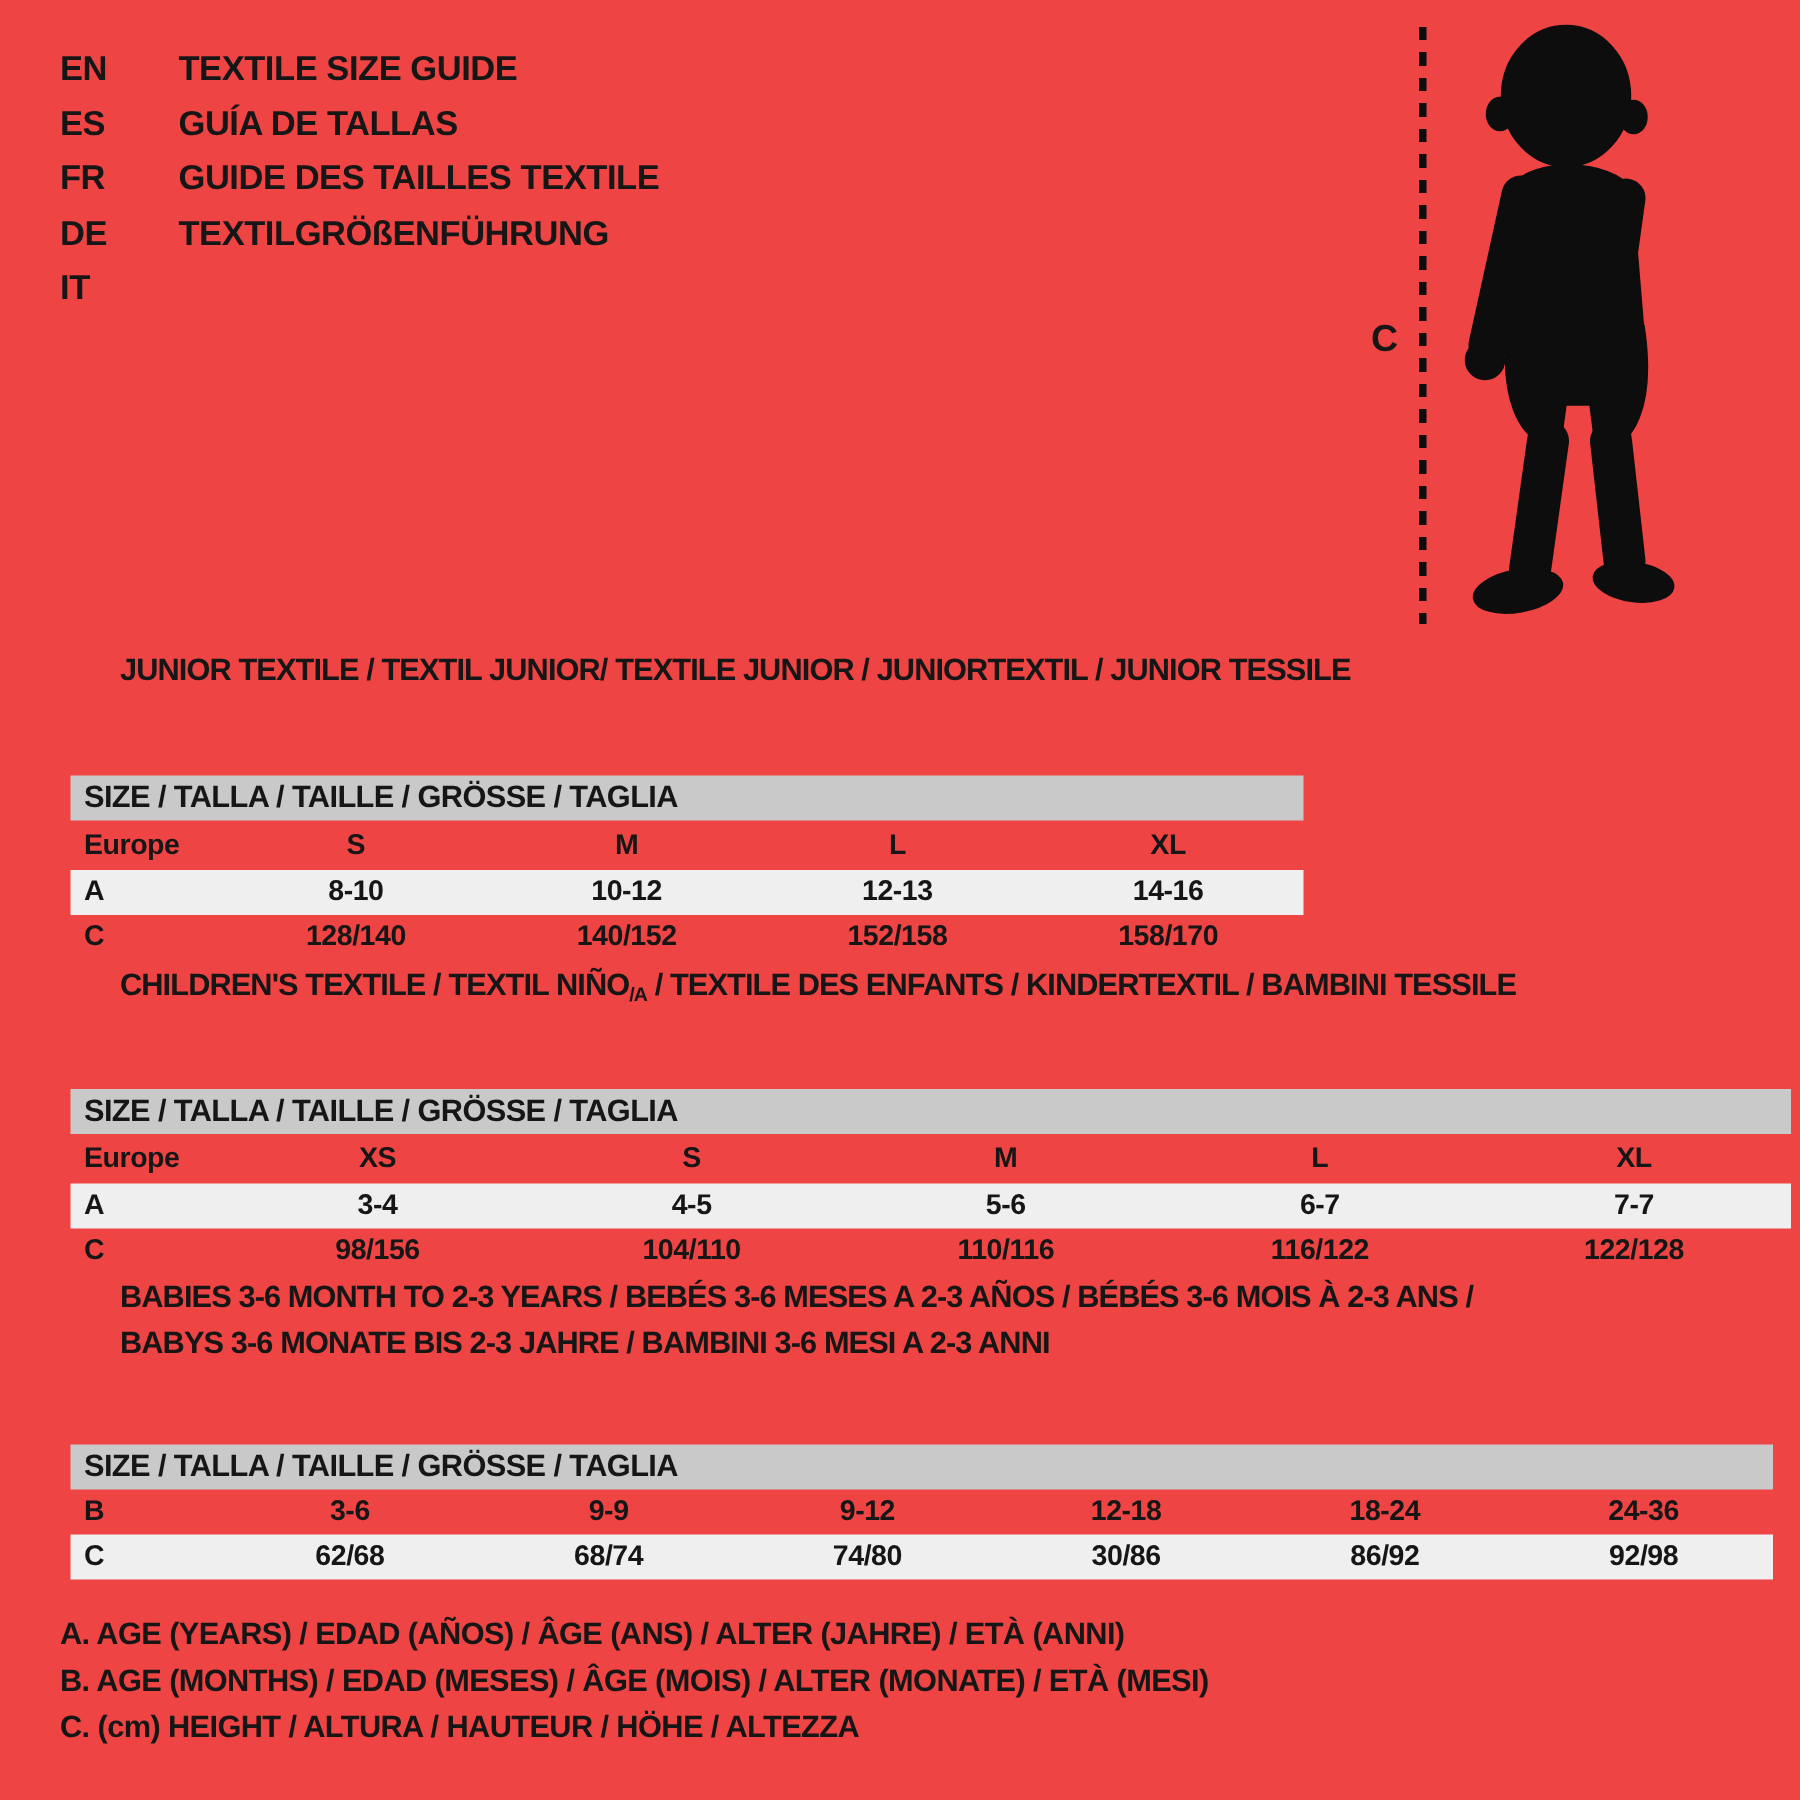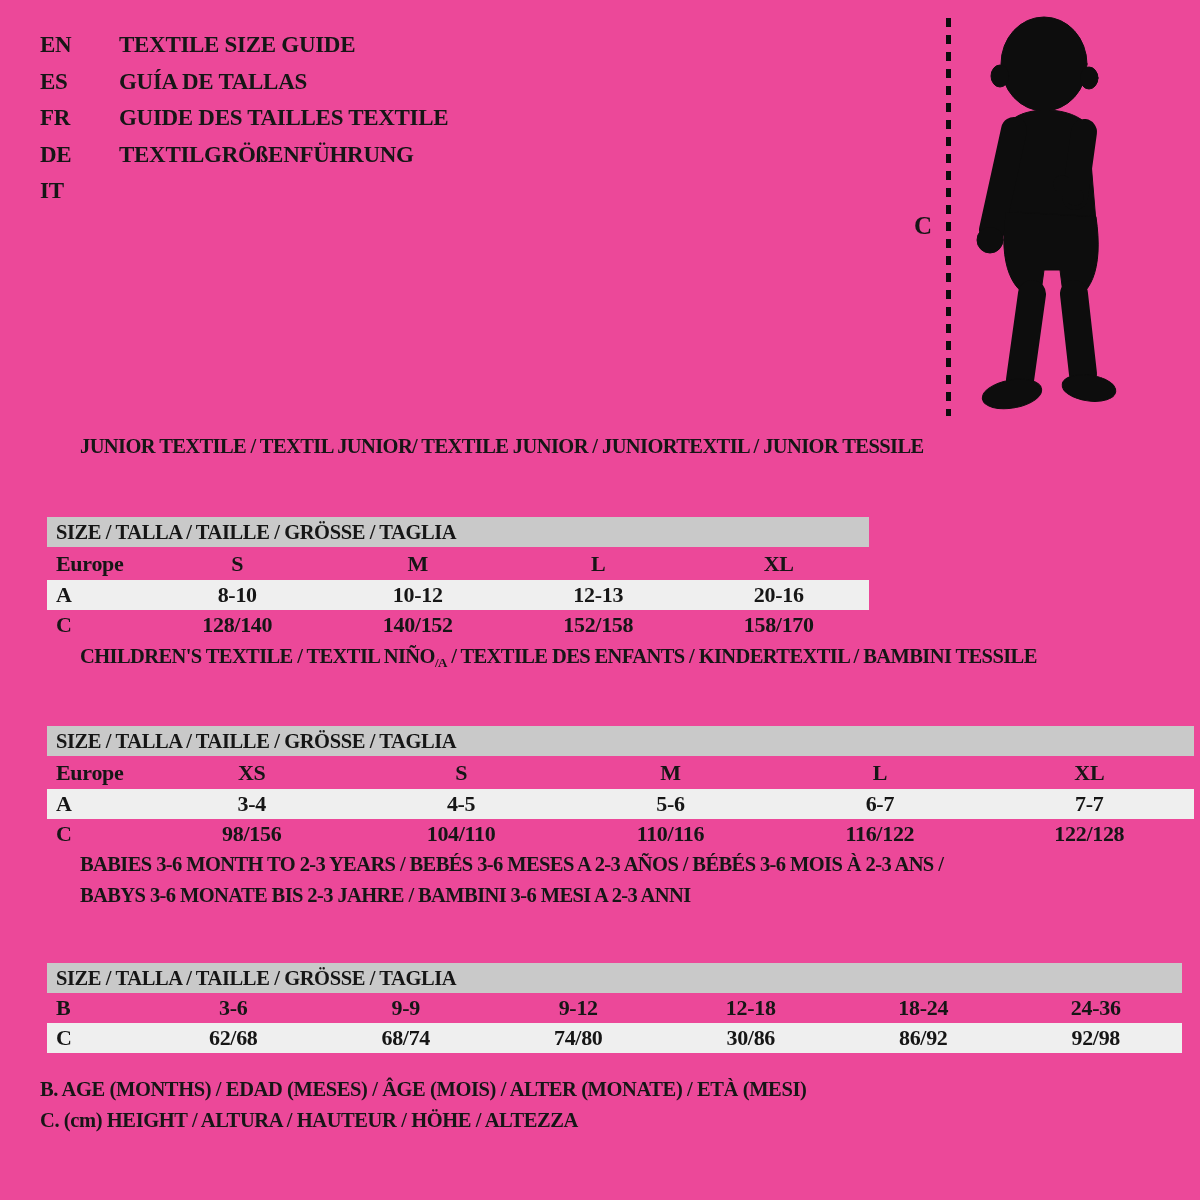--- a/index.html
+++ b/index.html
@@ -1,17 +1,17 @@
 <!DOCTYPE html>
 <html><head>
 <meta charset="utf-8">
 <style>
   html,body{margin:0;padding:0;background:#fff;}
-  .page{position:relative;width:1200px;height:1200px;background:#ec4899;overflow:hidden;
-        font-family:Liberation Serif, serif;font-weight:700;
+  .page{position:relative;width:1200px;height:1200px;background:#ef4444;overflow:hidden;
+        font-family:Liberation Sans, sans-serif;font-weight:700;
         color:var(--text,#161616);letter-spacing:-0.3px;}
 
   
   .lang-block{position:absolute;left:40px;top:27px;}
   .lang-row{display:flex;font-size:23px;line-height:36.5px;white-space:nowrap;}
   .lang-code{width:79px;flex:0 0 79px;}
 
   
   .dash-line{position:absolute;left:946px;top:18px;width:5px;height:398px;
              background:repeating-linear-gradient(to bottom,var(--sil,#0d0d0d) 0 9px,transparent 9px 17px);}
@@ -19,21 +19,21 @@
   .baby{position:absolute;left:962px;top:12px;}
 
   
   .section-title{position:absolute;left:40px;font-size:20.5px;line-height:31px;white-space:nowrap;letter-spacing:-0.6px;margin-left:40px;}
   .section-title .sub{font-size:13px;vertical-align:-4px;}
 
   
   .size-table{position:absolute;left:47px;margin-top:34px;}
   .size-bar{height:30px;background:var(--bar,#c9c9c9);font-size:20.5px;line-height:30px;
             padding-left:9px;letter-spacing:-0.4px;}
-  .trow{display:grid;align-items:center;font-size:22px;height:30px;}
+  .trow{display:grid;align-items:center;font-size:19px;height:30px;}
   .trow.header{height:33px;}
   .trow.shaded{background:var(--shade,#efefef);}
   .trow .rlabel{padding-left:9px;text-align:left;}
   .trow .cell{text-align:center;}
 
   
   .legend{position:absolute;left:40px;top:1074px;font-size:20.5px;line-height:31px;letter-spacing:-0.4px;}
 </style>
 </head>
 <body>
@@ -94,21 +94,21 @@
         <div class="cell">S</div>
         <div class="cell">M</div>
         <div class="cell">L</div>
         <div class="cell">XL</div>
       </div>
       <div class="trow shaded" style="grid-template-columns: 100px repeat(4, 1fr);">
         <div class="rlabel">A</div>
         <div class="cell">8-10</div>
         <div class="cell">10-12</div>
         <div class="cell">12-13</div>
-        <div class="cell">20-16</div>
+        <div class="cell">14-16</div>
       </div>
       <div class="trow" style="grid-template-columns: 100px repeat(4, 1fr);">
         <div class="rlabel">C</div>
         <div class="cell">128/140</div>
         <div class="cell">140/152</div>
         <div class="cell">152/158</div>
         <div class="cell">158/170</div>
       </div>
     </div>
 
@@ -163,17 +163,18 @@
         <div class="cell">62/68</div>
         <div class="cell">68/74</div>
         <div class="cell">74/80</div>
         <div class="cell">30/86</div>
         <div class="cell">86/92</div>
         <div class="cell">92/98</div>
       </div>
     </div>
 
   <div class="legend">
+      <div class="legend-line">A. AGE (YEARS) / EDAD (AÑOS) / ÂGE (ANS) / ALTER (JAHRE) / ETÀ (ANNI)</div>
       <div class="legend-line">B. AGE (MONTHS) / EDAD (MESES) / ÂGE (MOIS) / ALTER (MONATE) / ETÀ (MESI)</div>
       <div class="legend-line">C. (cm) HEIGHT / ALTURA / HAUTEUR / HÖHE / ALTEZZA</div>
     </div>
 
 </div>
 
 </body></html>

